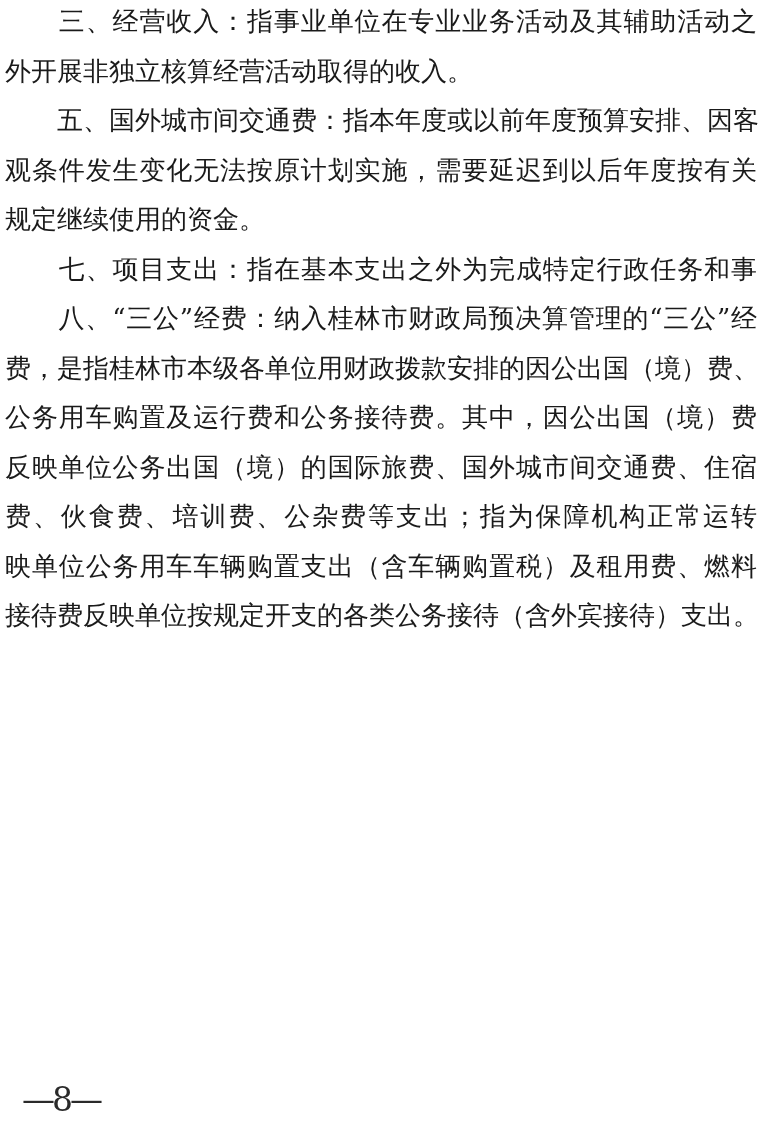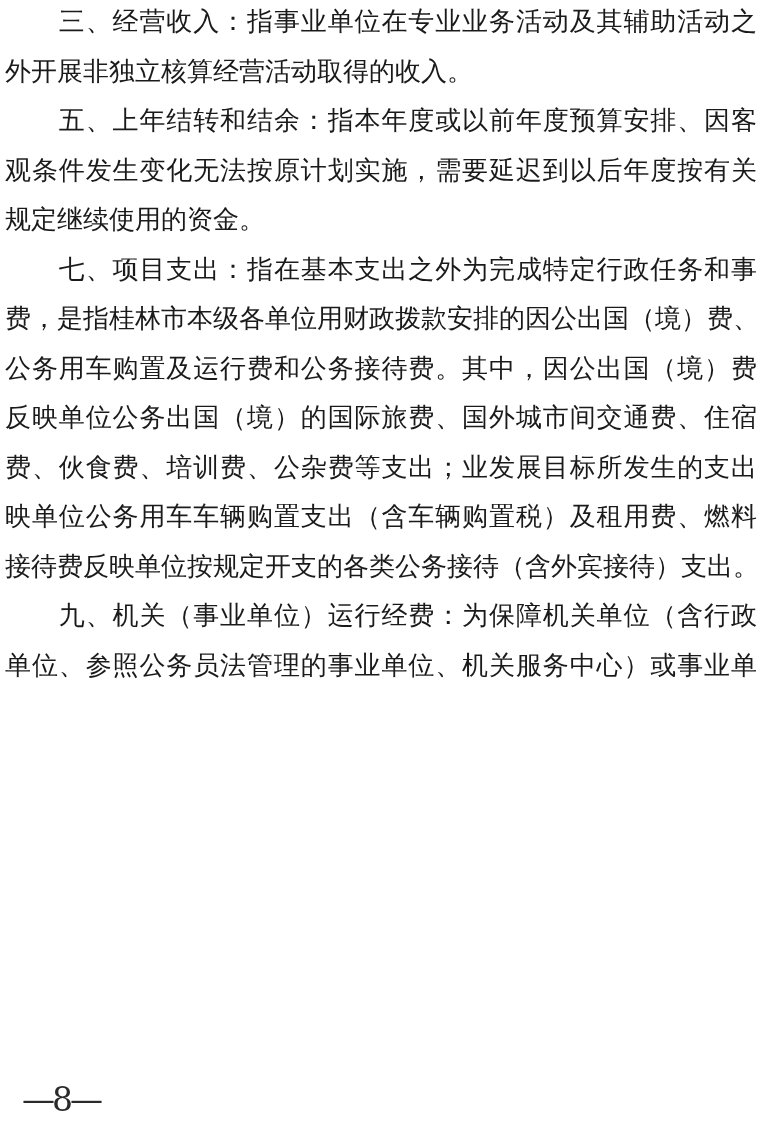--- a/index.html
+++ b/index.html
@@ -55,38 +55,35 @@
 </head>
 <body>
 
 <main>
   <section class="doc-body">
       <div class="paragraph">
         <div class="line">　　三、经营收入：指事业单位在专业业务活动及其辅助活动之</div>
         <div class="line last">外开展非独立核算经营活动取得的收入。</div>
       </div>
       <div class="paragraph">
-        <div class="line">　　五、上年结转和结余：指本年度或以前年度预算安排、因客</div>
+        <div class="line">　　五、国外城市间交通费：指本年度或以前年度预算安排、因客</div>
         <div class="line">观条件发生变化无法按原计划实施，需要延迟到以后年度按有关</div>
         <div class="line last">规定继续使用的资金。</div>
       </div>
       <div class="paragraph">
       </div>
       <div class="paragraph">
         <div class="line">　　七、项目支出：指在基本支出之外为完成特定行政任务和事</div>
       </div>
       <div class="paragraph">
+        <div class="line">　　八、“三公”经费：纳入桂林市财政局预决算管理的“三公”经</div>
         <div class="line">费，是指桂林市本级各单位用财政拨款安排的因公出国（境）费、</div>
         <div class="line">公务用车购置及运行费和公务接待费。其中，因公出国（境）费</div>
         <div class="line">反映单位公务出国（境）的国际旅费、国外城市间交通费、住宿</div>
-        <div class="line">费、伙食费、培训费、公杂费等支出；业发展目标所发生的支出</div>
+        <div class="line">费、伙食费、培训费、公杂费等支出；指为保障机构正常运转</div>
         <div class="line">映单位公务用车车辆购置支出（含车辆购置税）及租用费、燃料</div>
         <div class="line last">接待费反映单位按规定开支的各类公务接待（含外宾接待）支出。</div>
-      </div>
-      <div class="paragraph">
-        <div class="line">　　九、机关（事业单位）运行经费：为保障机关单位（含行政</div>
-        <div class="line">单位、参照公务员法管理的事业单位、机关服务中心）或事业单</div>
       </div>
     </section>
   <footer class="page-footer">
     <span class="page-number">—8—</span>
   </footer>
 </main>
 
 </body></html>

